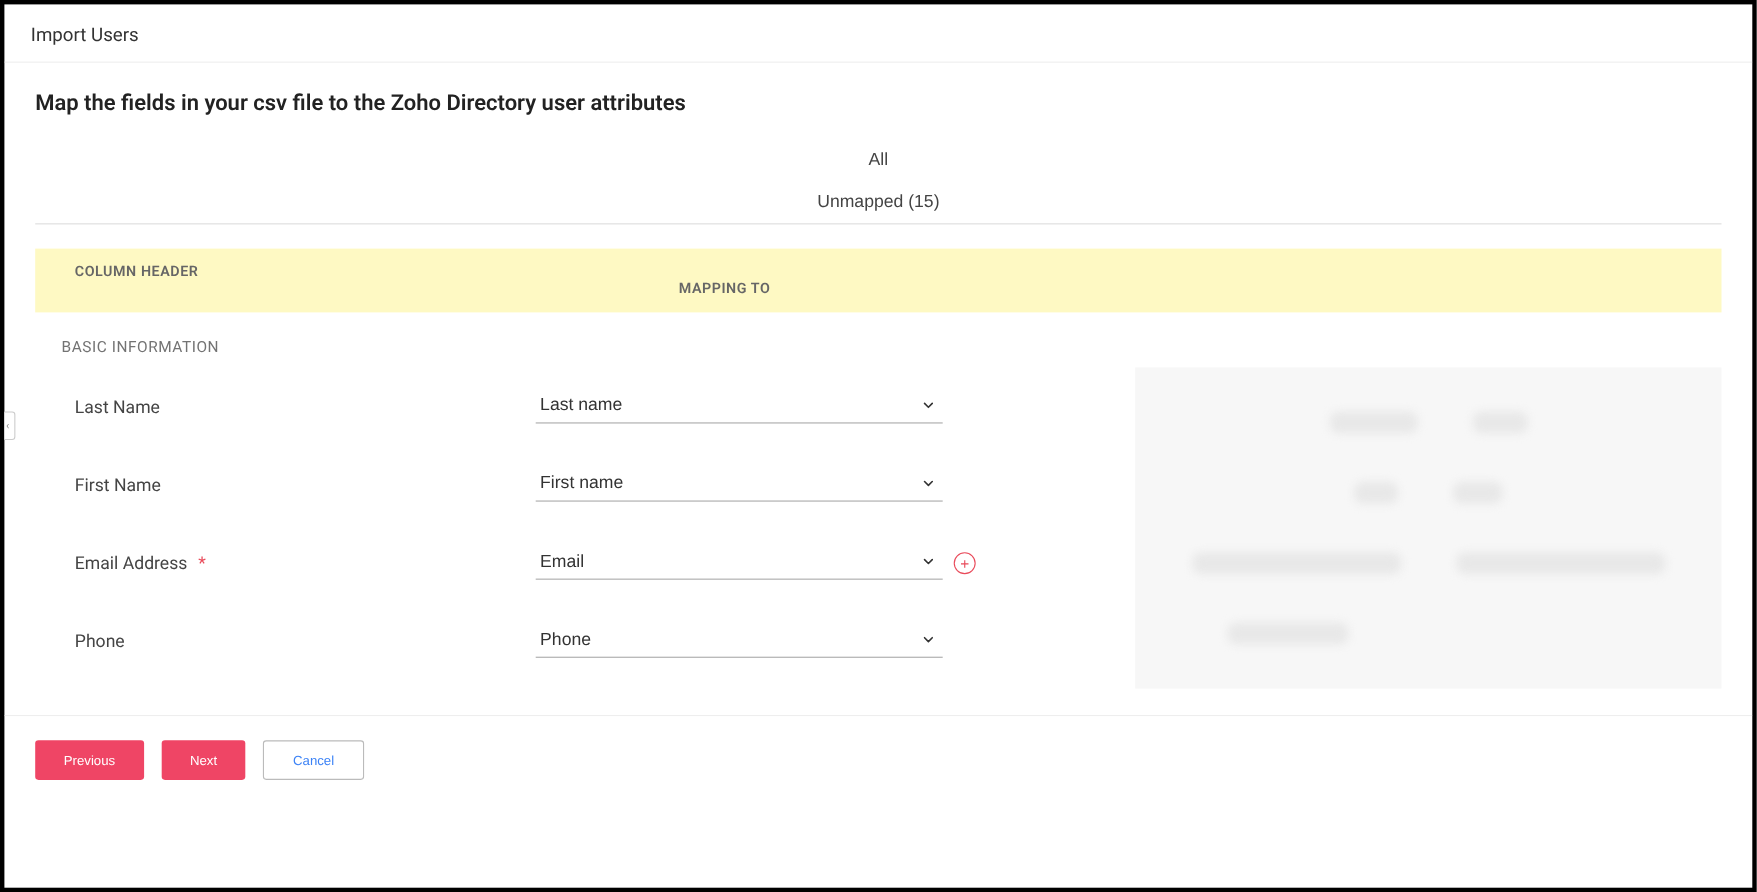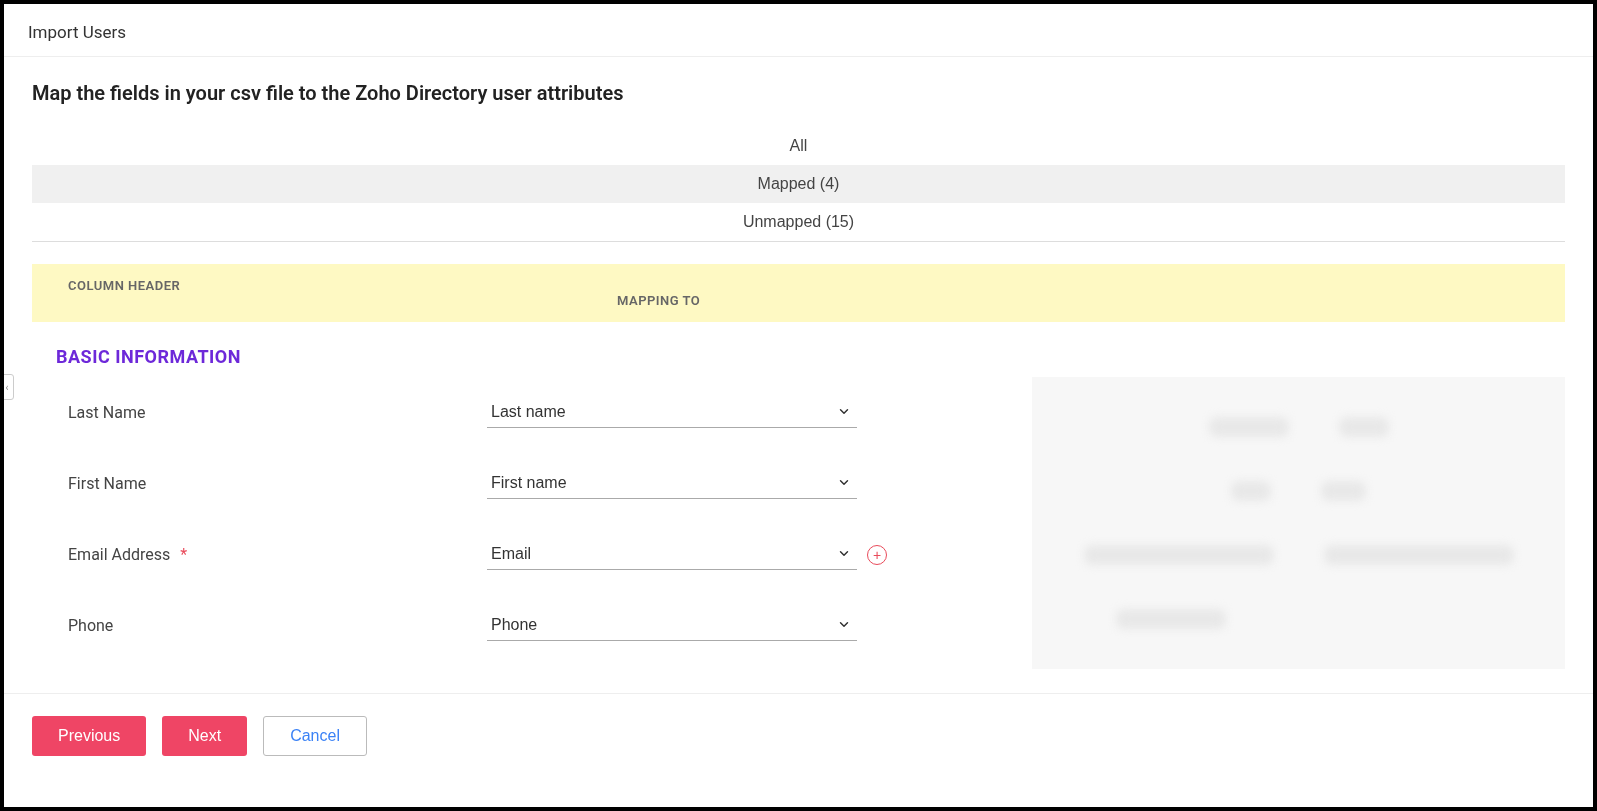--- a/index.html
+++ b/index.html
@@ -50,23 +50,23 @@
       padding: 14px 0;
       font-size: 13px;
       letter-spacing: 0.5px;
       color: #666;
       font-weight: 600;
     }
     .col1 { width: 455px; padding-left: 36px; }
     .col2 { width: 545px; text-align: left; padding-left: 130px; margin-top: 15px; }
     .col3 { flex: 1; text-align: center; }
     .section-title {
-      color: #6d28d9;
-      font-size: 18px;
-      font-weight: 700;
+      color: #737373;
+      font-size: 14px;
+      font-weight: 400;
       letter-spacing: 0.5px;
       padding: 24px 0 10px 24px;
     }
     .mapping-area {
       display: flex;
     }
     .rows-wrapper {
       width: 1000px;
     }
     .field-row {
@@ -141,21 +141,21 @@
     }
     .footer {
       display: flex;
       gap: 16px;
       padding: 22px 28px;
       border-top: 1px solid #eee;
       margin-top: 0;
     }
     .btn {
       padding: 10px 26px;
-      font-size: 16px;
+      font-size: 12px;
       border-radius: 3px;
       cursor: pointer;
       border: none;
     }
     .btn-primary {
       background: #ef4565;
       color: #fff;
     }
     .btn-secondary {
       background: #fff;
@@ -188,21 +188,20 @@
 
 <div class="header">
   <span>Import Users</span>
 </div>
 
 <div class="content">
   <div class="subtitle">Map the fields in your csv file to the Zoho Directory user attributes</div>
 
   <div class="tabs">
     <button class="tab">All</button>
-    <button class="tab active">Mapped (4)</button>
     <button class="tab">Unmapped (15)</button>
   </div>
 
   <div class="table-header">
     <div class="col1">COLUMN HEADER</div>
     <div class="col2">MAPPING TO</div>
   </div>
 
   <div class="section-title">BASIC INFORMATION</div>
 

